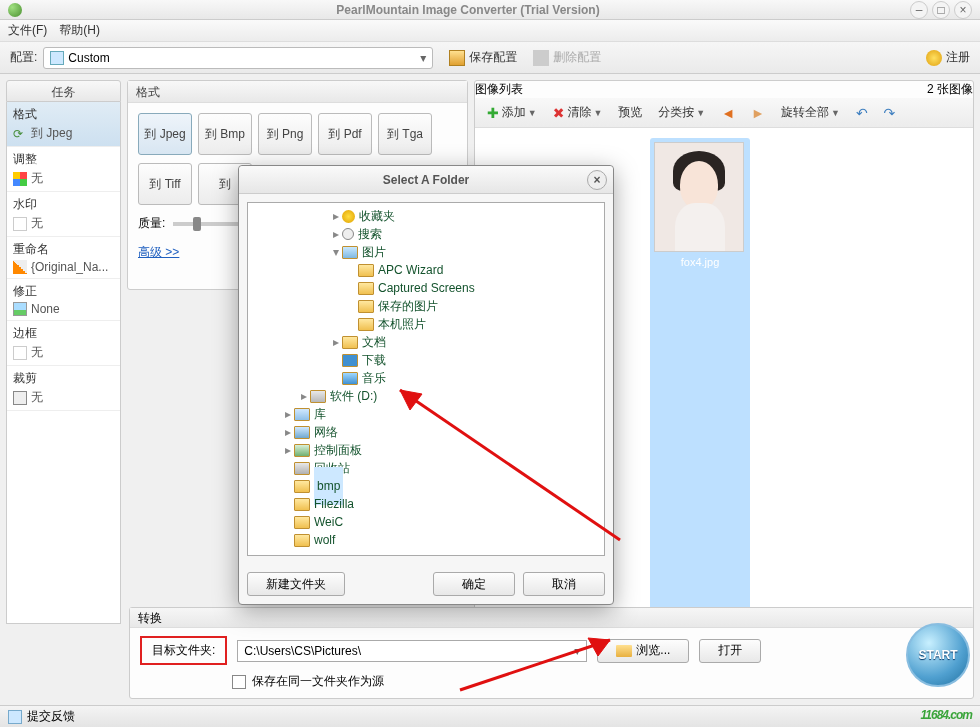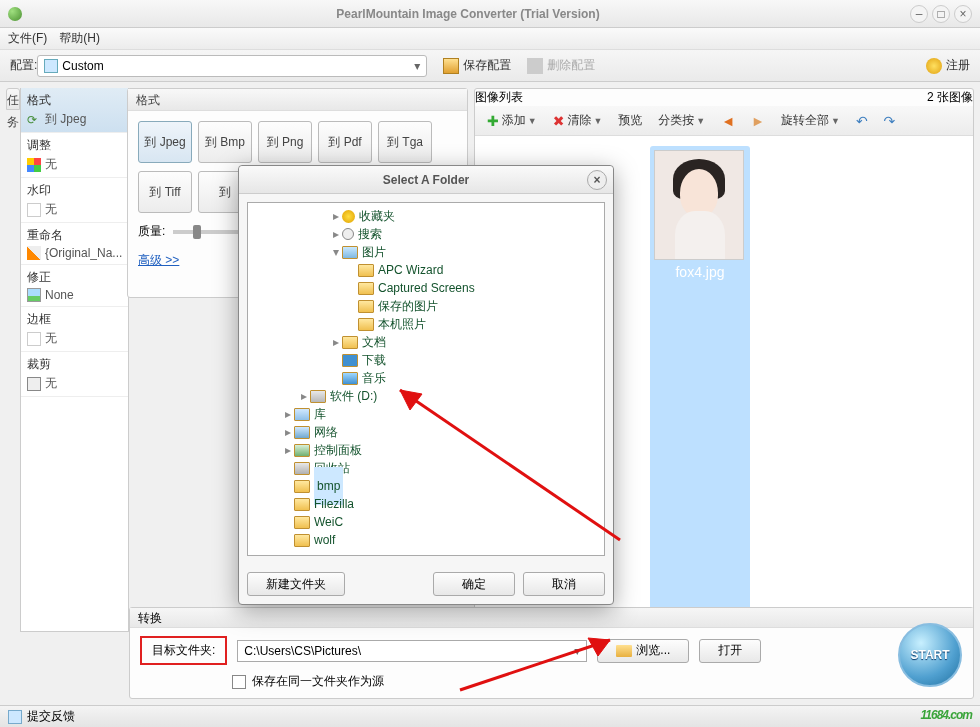--- a/index.html
+++ b/index.html
@@ -1,40 +1,40 @@
 <!DOCTYPE html>
 <html><head>
 <meta charset="utf-8">
 <style>
 * { box-sizing: border-box; margin: 0; padding: 0; font-family: "Microsoft YaHei", Arial, sans-serif; font-size: 12px; }
 body { background: #f0f0f0; width: 980px; height: 727px; position: relative; overflow: hidden; }
 
-.titlebar { height: 28px; background: linear-gradient(#f8f8f8,#e8e8e8); display: flex; align-items: center; padding: 0 8px; border-bottom: 1px solid #ccc; }
+.titlebar { height: 20px; background: linear-gradient(#f8f8f8,#e8e8e8); display: flex; align-items: center; padding: 0 8px; border-bottom: 1px solid #ccc; }
 .titlebar .app-icon { width: 14px; height: 14px; border-radius: 50%; background: radial-gradient(circle at 30% 30%, #a0e080, #4a9030); margin-right: 8px; }
 .titlebar .title { flex: 1; text-align: center; color: #888; font-weight: bold; }
 .titlebar .wbtn { width: 18px; height: 18px; border-radius: 50%; background: #f4f4f4; border: 1px solid #ccc; margin-left: 4px; display: flex; align-items: center; justify-content: center; color: #666; }
 
 .menubar { height: 22px; background: linear-gradient(#fafafa,#ececec); display: flex; align-items: center; padding: 0 8px; border-bottom: 1px solid #ddd; }
 .menubar span { margin-right: 12px; color: #333; }
 
 .toolbar { height: 32px; background: linear-gradient(#f6f6f6,#eaeaea); display: flex; align-items: center; padding: 4px 10px; border-bottom: 1px solid #ccc; }
-.toolbar .lbl { margin-right: 0; color: #333; text-align: center; }
+.toolbar .lbl { margin-right: 6px; color: #333; text-align: center; }
 .toolbar .combo { flex: 0 0 390px; height: 22px; background: #fff; border: 1px solid #bbb; border-radius: 3px; display: flex; align-items: center; padding: 0 6px; }
 .toolbar .combo .ic { width: 14px; height: 14px; background: #cde8ff; border: 1px solid #6ab; margin-right: 4px; }
 .toolbar .combo .arr { margin-left: auto; color: #666; }
 .toolbar .tbtn { display: flex; align-items: center; margin-left: 16px; color: #333; }
 .toolbar .tbtn.dis { color: #aaa; }
 .toolbar .ico { width: 16px; height: 16px; margin-right: 4px; }
 .ico.save { background: linear-gradient(#ffe090,#e0a030); border: 1px solid #b08020; }
 .ico.del { background: #ccc; }
 .ico.key { background: radial-gradient(circle,#ffe060,#e0a010); border-radius: 50%; }
 
 .main { display: flex; height: 556px; padding: 6px; gap: 6px; }
 
-.sidebar { width: 115px; display: flex; flex-direction: row; }
+.sidebar { width: 115px; display: flex; flex-direction: column; }
 .sidebar .hdr { height: 22px; background: linear-gradient(#f8f8f8,#e8e8e8); border: 1px solid #ccc; border-radius: 3px 3px 0 0; text-align: center; line-height: 22px; color: #444; }
 .sidebar .body { border: 1px solid #ccc; border-top: none; flex: 1; background: #fff; }
 .srow { padding: 4px 6px; border-bottom: 1px solid #eee; }
 .srow.sel { background: linear-gradient(#e0ecf5,#cde0f0); }
 .srow .t { color: #333; font-weight: 500; }
 .srow .v { color: #555; display: flex; align-items: center; margin-top: 2px; }
 .sic { width: 14px; height: 14px; margin-right: 4px; display: inline-block; }
 .sic.refresh { color: #4a9040; }
 .sic.grid { background: conic-gradient(#f44 0 25%,#4c4 0 50%,#48f 0 75%,#fc0 0); }
 .sic.blank { border: 1px solid #ccc; background: #fff; }
@@ -64,36 +64,36 @@
 .arrow-l { color: #e07020; font-size: 14px; }
 .arrow-r { color: #e0a060; font-size: 14px; }
 .undo { color: #4080c0; font-size: 14px; }
 .thumbs { flex: 1; padding: 10px; display: flex; gap: 10px; background: #fff; }
 .thumb-card { width: 100px; text-align: center; }
 .thumb-card.sel { background: #bde0ff; padding: 4px; border-radius: 3px; }
 .thumb-img { width: 90px; height: 110px; background: #f0e8e4; border: 1px solid #ccc; position: relative; overflow: hidden; }
 .thumb-img .face { position: absolute; left: 25px; top: 18px; width: 38px; height: 48px; background: #f8e4d8; border-radius: 50% 50% 45% 45%; }
 .thumb-img .hair { position: absolute; left: 18px; top: 8px; width: 52px; height: 40px; background: #2a2422; border-radius: 50% 50% 20% 20%; }
 .thumb-img .body { position: absolute; left: 20px; top: 60px; width: 50px; height: 60px; background: #f4f0ee; border-radius: 40% 40% 0 0; }
-.thumb-card .cap { color: #fff; font-size: 14px; margin-top: 4px; }
+.thumb-card .cap { color: #fff; font-size: 11px; margin-top: 4px; }
 
 .bottom { position: absolute; left: 6px; right: 6px; bottom: 28px; }
 .conv { border: 1px solid #ccc; border-radius: 3px; background: #fdfdfd; margin-left: 123px; }
 .conv .ph2 { height: 20px; background: linear-gradient(#f6f6f6,#e8e8e8); padding: 0 8px; line-height: 20px; border-bottom: 1px solid #ddd; }
 .conv-row { display: flex; align-items: center; padding: 8px 10px; gap: 10px; }
 .conv-lbl { padding: 4px 10px; }
 .red-box { border: 2px solid #e02020; }
 .path-input { flex: 0 0 350px; height: 22px; border: 1px solid #aaa; background: #fff; padding: 0 6px; display: flex; align-items: center; }
 .path-input .arr { margin-left: auto; color: #666; }
 .btn { height: 24px; padding: 0 18px; background: linear-gradient(#fdfdfd,#e8e8e8); border: 1px solid #aaa; border-radius: 3px; display: flex; align-items: center; }
 .btn .fic { width: 16px; height: 12px; background: linear-gradient(#ffe090,#e8b040); margin-right: 4px; border-radius: 1px; }
 .chk-row { display: flex; align-items: center; padding: 0 10px 8px 102px; }
 .chk { width: 14px; height: 14px; border: 1px solid #888; background: #fff; margin-right: 6px; display: flex; align-items: center; justify-content: center; color: #2060a0; }
 
-.start-btn { position: absolute; right: 18px; bottom: 40px; width: 64px; height: 64px; border-radius: 50%; background: radial-gradient(circle at 35% 30%, #c8f0ff, #50a0d0 60%, #2070a0); border: 2px solid #88bde0; display: flex; align-items: center; justify-content: center; color: #fff; font-weight: bold; font-size: 13px; text-shadow: 0 1px 1px #036; }
+.start-btn { position: absolute; right: 10px; bottom: 40px; width: 64px; height: 64px; border-radius: 50%; background: radial-gradient(circle at 35% 30%, #c8f0ff, #50a0d0 60%, #2070a0); border: 2px solid #88bde0; display: flex; align-items: center; justify-content: center; color: #fff; font-weight: bold; font-size: 13px; text-shadow: 0 1px 1px #036; }
 
 .statusbar { position: absolute; left: 0; right: 0; bottom: 0; height: 22px; background: linear-gradient(#f4f4f4,#e4e4e4); border-top: 1px solid #ccc; display: flex; align-items: center; padding: 0 8px; }
 .statusbar .sic2 { width: 14px; height: 14px; background: #cde8ff; border: 1px solid #7ac; margin-right: 5px; }
 
 .watermark { position: absolute; right: 8px; bottom: 2px; font-size: 22px; font-weight: bold; color: #3aa43a; font-style: italic; letter-spacing: -1px; }
 
 
 .dialog { position: absolute; left: 238px; top: 165px; width: 376px; height: 440px; background: #f6f6f6; border: 1px solid #888; border-radius: 4px; box-shadow: 0 6px 24px rgba(0,0,0,.35); display: flex; flex-direction: column; }
 .dialog .dt { height: 28px; background: linear-gradient(#fafafa,#e6e6e6); border-bottom: 1px solid #ccc; display: flex; align-items: center; justify-content: center; position: relative; font-weight: bold; color: #555; border-radius: 4px 4px 0 0;}
 .dialog .dx { position: absolute; right: 6px; top: 4px; width: 20px; height: 20px; border-radius: 50%; background: #eee; border: 1px solid #aaa; display: flex; align-items: center; justify-content: center; color: #555; }

